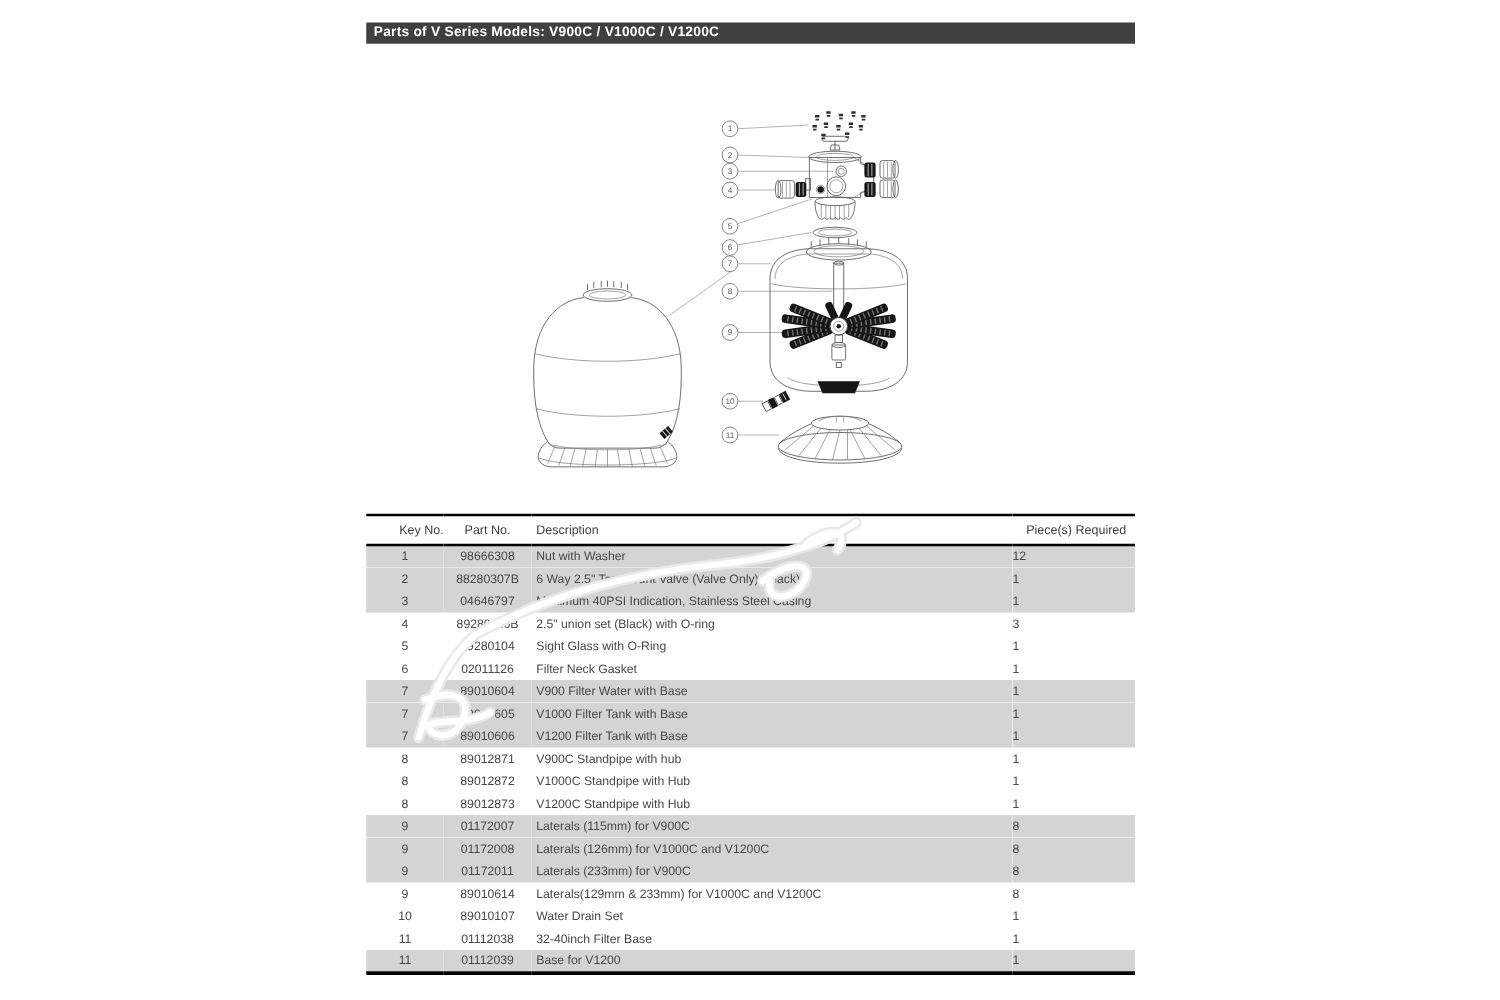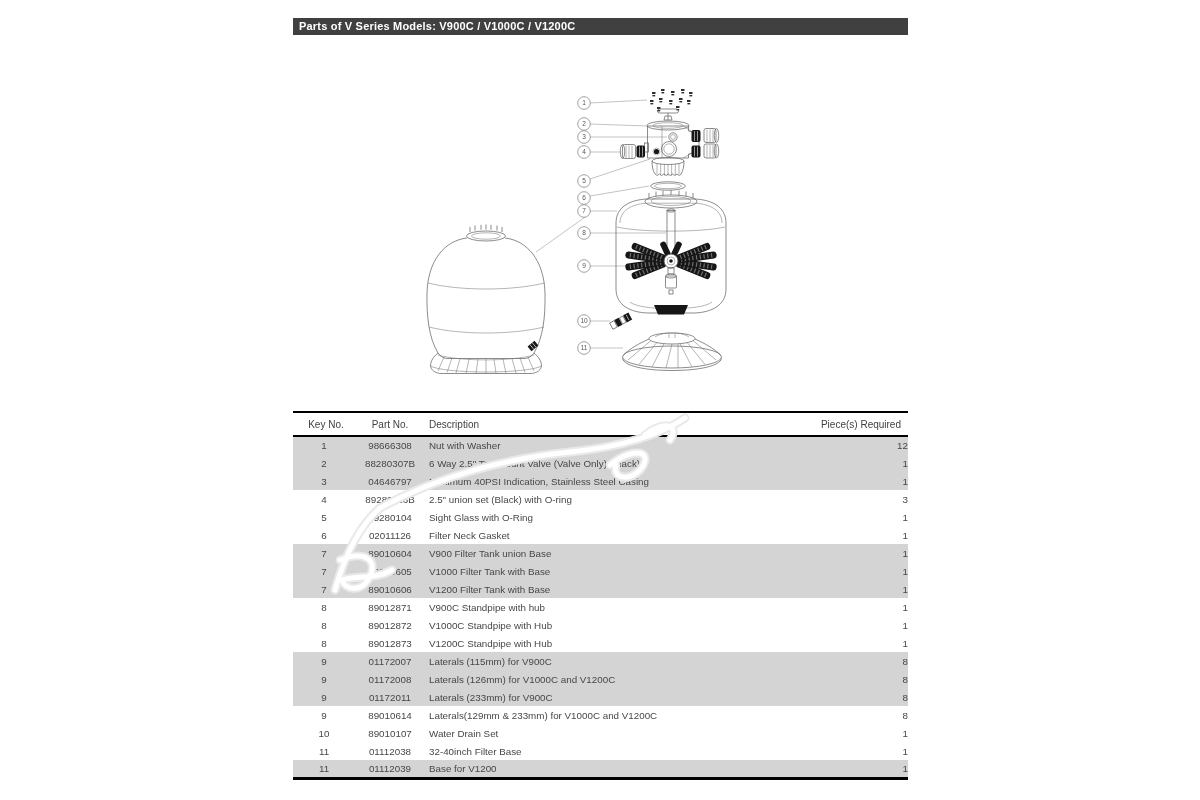--- a/index.html
+++ b/index.html
@@ -27,34 +27,34 @@
     border-collapse:collapse;table-layout:fixed;
     font-size:10px;color:#464646;
     border-top:2px solid #000;border-bottom:3px solid #000;
   }
   .parts-table thead tr{height:24px;}
   .parts-table th{
     font-weight:normal;font-size:10px;color:#3f3f3f;
     border-bottom:2px solid #000;padding:0;vertical-align:middle;
     white-space:nowrap;
   }
-  .parts-table th.col-key{text-align:center;padding-left:4px;}
+  .parts-table th.col-key{text-align:right;padding-left:4px;}
   .parts-table th.col-part{text-align:center;}
   .parts-table th.col-desc{text-align:left;padding-left:4px;}
   .parts-table th.col-qty{text-align:right;padding-right:7px;}
   .parts-table tbody tr{height:18px;}
   .parts-table tbody tr.shaded{background:#d4d4d4;}
   .parts-table td{
     padding:0;vertical-align:middle;font-size:9.8px;color:#474747;
     white-space:nowrap;overflow:hidden;
   }
   .parts-table td.col-key{text-align:center;}
   .parts-table td.col-part{text-align:center;}
   .parts-table td.col-desc{text-align:left;padding-left:4px;margin-left:12px;}
-  .parts-table td.col-qty{text-align:right;}
+  .parts-table td.col-qty{text-align:left;}
   
   .watermark{position:absolute;left:280px;top:390px;width:460px;height:240px;pointer-events:none;}
 </style>
 </head>
 <body>
 
 <div class="title-bar">Parts of V Series Models: V900C / V1000C / V1200C</div>
 
 <svg class="diagram" viewBox="0 0 390 340" xmlns="http://www.w3.org/2000/svg">
 
@@ -388,21 +388,21 @@
       </tr>
       <tr>
         <td class="col-key">6</td>
         <td class="col-part">02011126</td>
         <td class="col-desc">Filter Neck Gasket</td>
         <td class="col-qty">1</td>
       </tr>
       <tr class="shaded">
         <td class="col-key">7</td>
         <td class="col-part">89010604</td>
-        <td class="col-desc">V900 Filter Tank union Base</td>
+        <td class="col-desc">V900 Filter Water with Base</td>
         <td class="col-qty">1</td>
       </tr>
       <tr class="shaded">
         <td class="col-key">7</td>
         <td class="col-part">89010605</td>
         <td class="col-desc">V1000 Filter Tank with Base</td>
         <td class="col-qty">1</td>
       </tr>
       <tr class="shaded">
         <td class="col-key">7</td>

